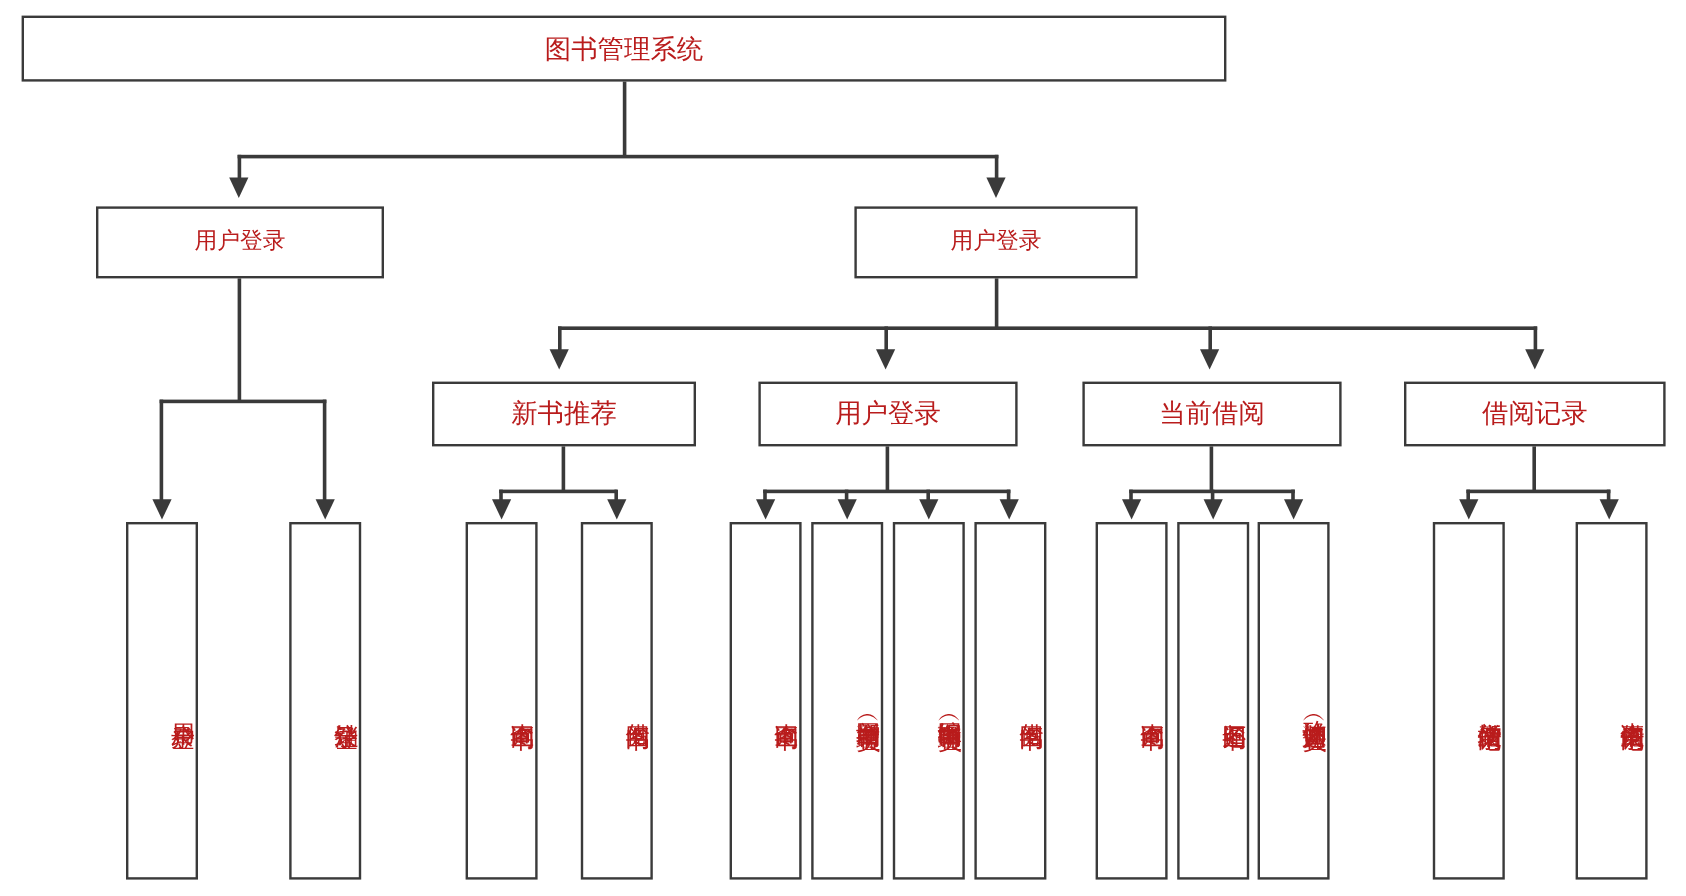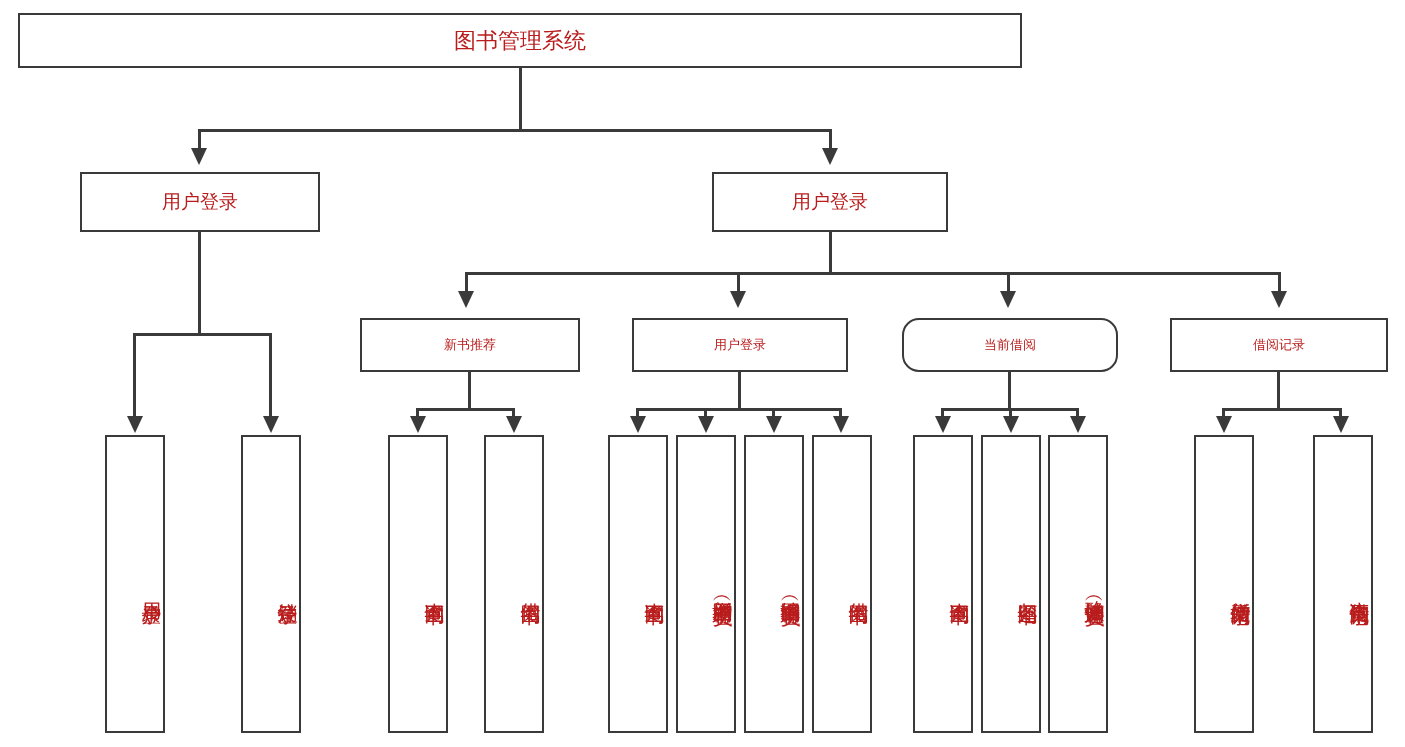--- a/index.html
+++ b/index.html
@@ -29,21 +29,21 @@
     text-align: center;
     line-height: 1.18;
   }
   .node.root {
     font-size: 22px;
   }
   .node.lvl2 {
     font-size: 19px;
   }
   .node.lvl3 {
-    font-size: 13px;
+    font-size: 22px;
   }
   .node.leaf {
     font-size: 20px;
     writing-mode: vertical-rl;
     text-orientation: upright;
     letter-spacing: 1px;
     padding-top: 10px;
     align-items: flex-start;
     justify-content: center;
   }
@@ -112,21 +112,21 @@
   <div class="arrow" style="left:730px; top:291px;"></div>
   <div class="arrow" style="left:1000px; top:291px;"></div>
   <div class="arrow" style="left:1271px; top:291px;"></div>
 
   <div class="node lvl3" style="left:360px; top:318px; width:220px; height:54px;">
     <span>新书推荐</span>
   </div>
   <div class="node lvl3" style="left:632px; top:318px; width:216px; height:54px;">
     <span>用户登录</span>
   </div>
-  <div class="node lvl3" style="left:902px; top:318px; width:216px; height:54px;border-radius:17px;">
+  <div class="node lvl3" style="left:902px; top:318px; width:216px; height:54px;">
     <span>当前借阅</span>
   </div>
   <div class="node lvl3" style="left:1170px; top:318px; width:218px; height:54px;">
     <span>借阅记录</span>
   </div>
 
   <div class="conn vline" style="left:468px; top:372px; width:3px; height:38px;"></div>
   <div class="conn hline" style="left:416px; top:408px; width:98px; height:3px;"></div>
   <div class="conn vline" style="left:416px; top:408px; width:3px; height:10px;"></div>
   <div class="conn vline" style="left:512px; top:408px; width:3px; height:10px;"></div>

